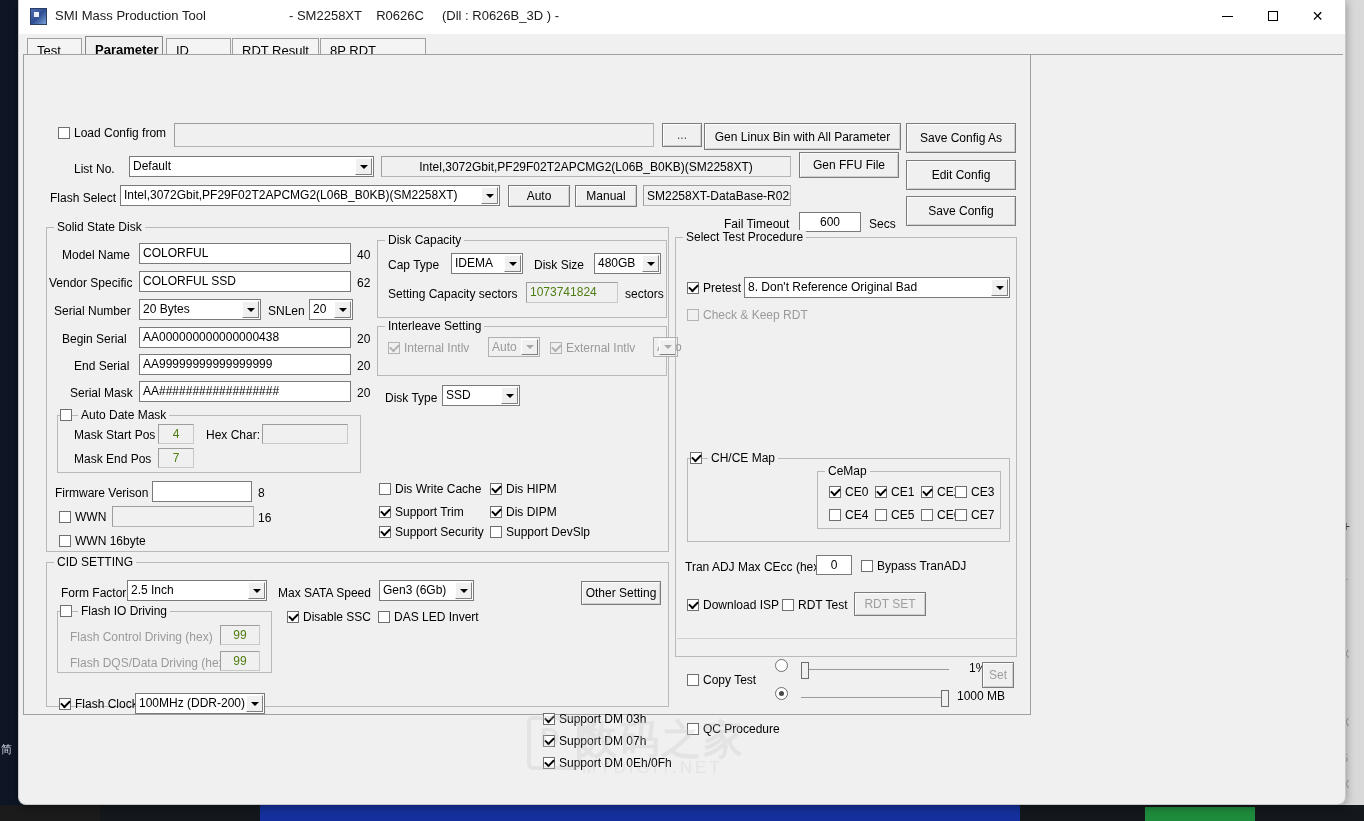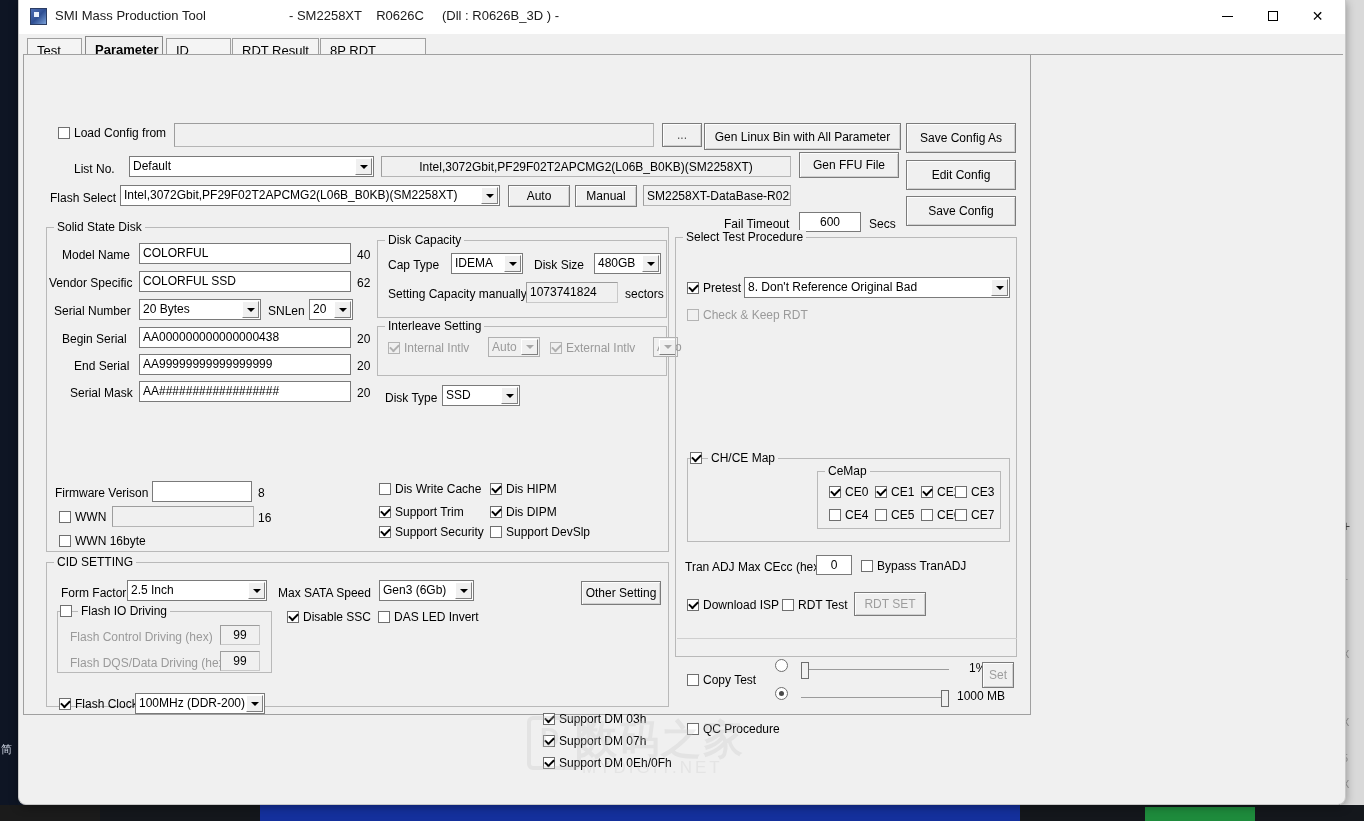--- a/index.html
+++ b/index.html
@@ -58,21 +58,21 @@
   
   #client{position:absolute;left:4px;top:55px;width:1008px;height:660px;
      background:#f0f0f0;border:1px solid #a0a0a0;border-top:none;box-sizing:border-box;}
 
   
   .lbl{position:absolute;font-size:12px;color:#000;white-space:nowrap;}
   .lbl.dis{color:#9a9a9a;}
   .txt{position:absolute;background:#fff;border:1px solid #7a7a7a;box-sizing:border-box;
     font-size:12px;padding:1px 3px;color:#000;font-family:"Liberation Sans",sans-serif;
     line-height:16px;overflow:hidden;white-space:nowrap;}
-  .txt.ro{background:#f0f0f0;border:1px solid #c9c9c9;border-top-color:#9d9d9d;border-left-color:#9d9d9d;color:#000000;}
+  .txt.ro{background:#f0f0f0;border:1px solid #c9c9c9;border-top-color:#9d9d9d;border-left-color:#9d9d9d;color:#4d7c0f;}
   .txt.flat{background:#f0f0f0;border:1px solid #b5b5b5;border-top-color:#9d9d9d;border-left-color:#9d9d9d;color:#000;}
   .txt.center{text-align:center;}
   .combo{position:absolute;background:#fff;border:1px solid #7a7a7a;box-sizing:border-box;
     font-size:12px;color:#000;line-height:18px;padding:0 20px 0 3px;white-space:nowrap;overflow:hidden;}
   .combo .arrow{position:absolute;right:1px;top:1px;bottom:1px;width:17px;background:#f0f0f0;
     border:1px solid #fff;border-right-color:#808080;border-bottom-color:#808080;box-sizing:border-box;
     display:flex;align-items:center;justify-content:center;}
   .combo .arrow i{display:block;width:0;height:0;border-left:4px solid transparent;border-right:4px solid transparent;
     border-top:4px solid #000;}
   .combo.dis{background:#f0f0f0;color:#9a9a9a;border-color:#b0b0b0;}
@@ -226,20 +226,30 @@
       <div class="lbl" style="left:310px;top:104px;">20</div>
 
       <div class="lbl" style="left:27px;top:131px;">End Serial</div>
       <div class="txt" style="left:92px;top:126px;width:212px;height:21px;">AA99999999999999999</div>
       <div class="lbl" style="left:310px;top:131px;">20</div>
 
       <div class="lbl" style="left:23px;top:158px;">Serial Mask</div>
       <div class="txt" style="left:92px;top:153px;width:212px;height:21px;">AA##################</div>
       <div class="lbl" style="left:310px;top:158px;">20</div>
 
+      <div class="grp" style="left:10px;top:187px;width:304px;height:58px;">
+        <span class="grp-title chkt">Auto Date Mask</span>
+        <div class="chk" style="left:2px;top:-7px;width:13px;padding-left:13px;"></div>
+        <div class="lbl" style="left:16px;top:12px;">Mask Start Pos</div>
+        <div class="txt ro center" style="left:100px;top:8px;width:36px;height:20px;line-height:16px;">4</div>
+        <div class="lbl" style="left:148px;top:12px;">Hex Char:</div>
+        <div class="txt ro" style="left:204px;top:8px;width:86px;height:20px;"></div>
+        <div class="lbl" style="left:16px;top:36px;">Mask End Pos</div>
+        <div class="txt ro center" style="left:100px;top:32px;width:36px;height:20px;line-height:16px;">7</div>
+      </div>
 
       <div class="lbl" style="left:8px;top:258px;">Firmware Verison</div>
       <div class="txt" style="left:105px;top:253px;width:100px;height:21px;"></div>
       <div class="lbl" style="left:211px;top:258px;">8</div>
 
       <div class="chk" style="left:12px;top:283px;">WWN</div>
       <div class="txt flat" style="left:65px;top:278px;width:142px;height:21px;"></div>
       <div class="lbl" style="left:211px;top:283px;text-align:center;">16</div>
 
       <div class="chk" style="left:12px;top:307px;">WWN 16byte</div>
@@ -253,21 +263,21 @@
               <i></i>
             </span>
         </div>
         <div class="lbl" style="left:156px;top:17px;">Disk Size</div>
         <div class="combo" style="left:216px;top:12px;width:67px;height:21px;">
           <span>480GB</span>
           <span class="arrow">
               <i></i>
             </span>
         </div>
-        <div class="lbl" style="left:10px;top:46px;">Setting Capacity manually</div>
+        <div class="lbl" style="left:10px;top:46px;">Setting Capacity sectors</div>
         <div class="txt ro" style="left:148px;top:41px;width:92px;height:21px;">1073741824</div>
         <div class="lbl" style="left:247px;top:46px;">sectors</div>
       </div>
 
       <div class="grp" style="left:330px;top:98px;width:290px;height:50px;">
         <span class="grp-title">Interleave Setting</span>
         <div class="chk dis on" style="left:10px;top:15px;">Internal Intlv</div>
         <div class="combo dis" style="left:110px;top:10px;width:52px;height:20px;">
           <span>Auto</span>
           <span class="arrow">

